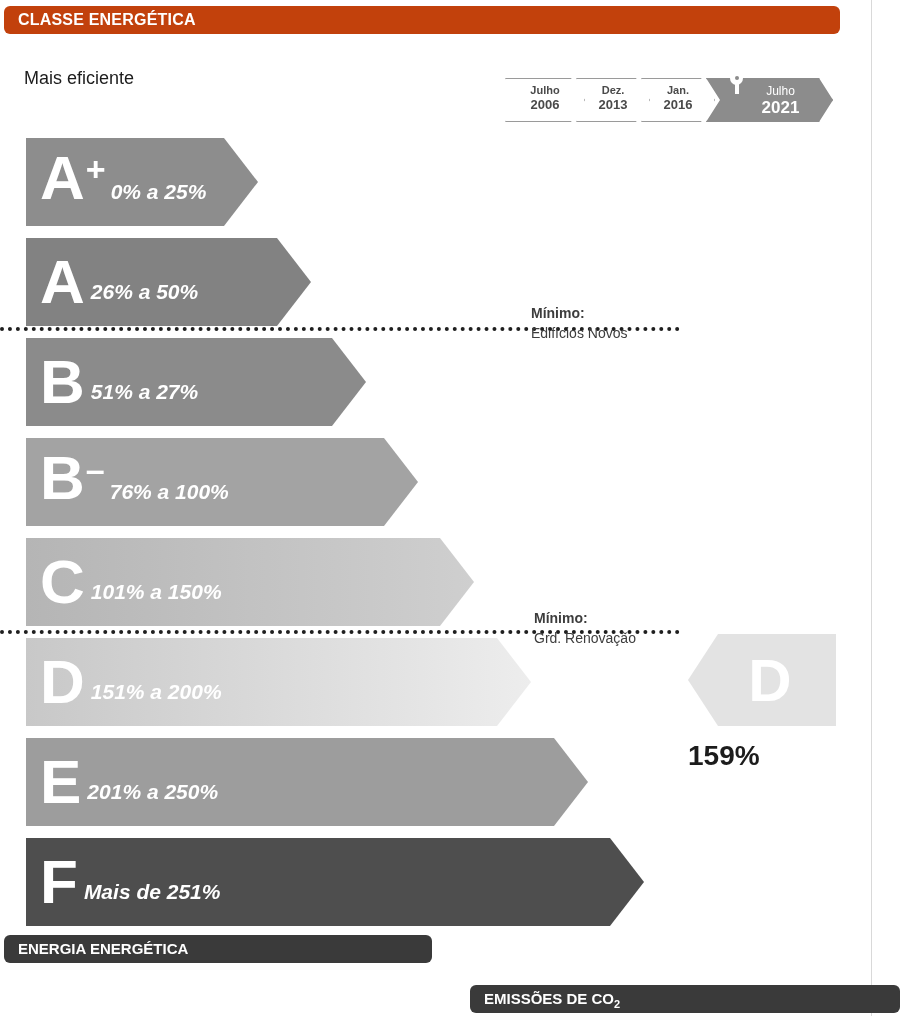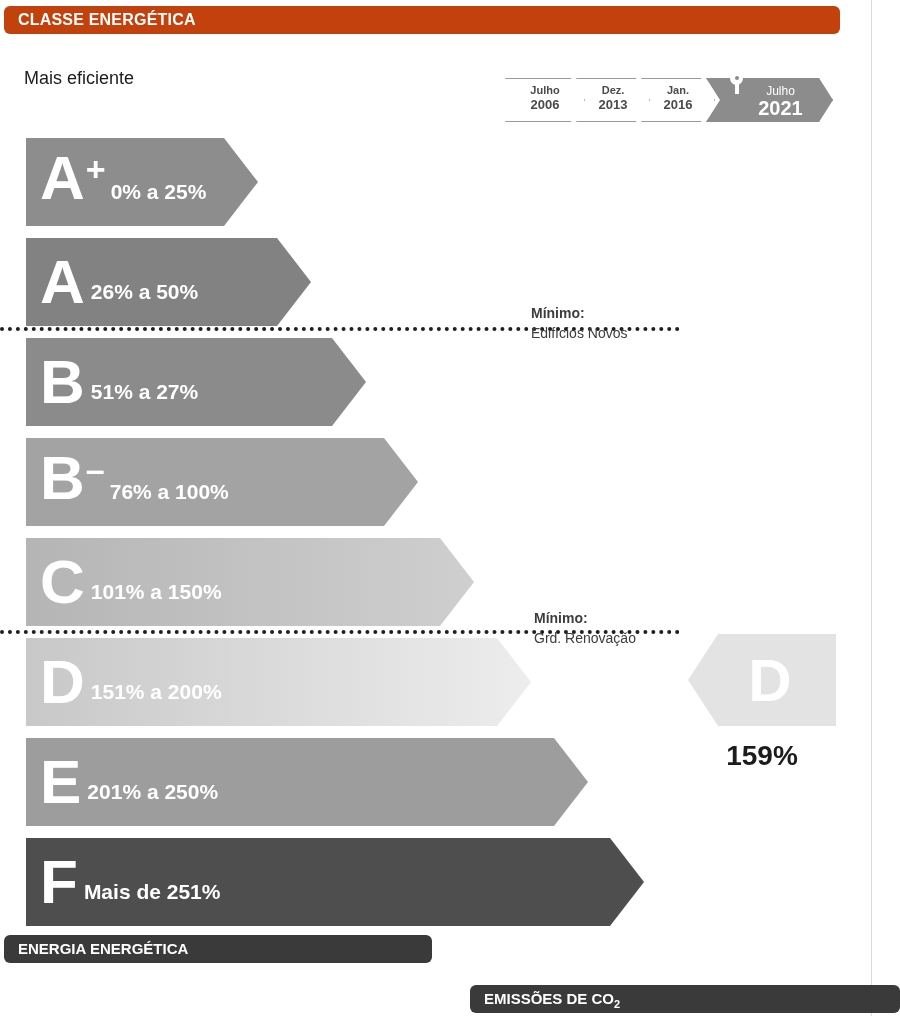--- a/index.html
+++ b/index.html
@@ -99,21 +99,21 @@
     background: #8c8c8c;
     border-color: #8c8c8c;
     color: #ffffff;
   }
   .chev.v4 .l1 {
     margin-top: 6px;
     font-size: 12px;
     font-weight: normal;
   }
   .chev.v4 .l2 {
-    font-size: 20px;
+    font-size: 17px;
     font-weight: bold;
     line-height: 20px;
   }
   .chev.v4 .txtwrap {
     margin-left: 22px;
   }
   .key-icon {
     position: absolute;
     left: 222px;
     top: 10px;
@@ -176,20 +176,21 @@
     position: relative;
     top: -18px;
     left: 1px;
   }
   .bar .range {
     font-size: 21px;
     font-weight: bold;
     margin-left: 6px;
     position: relative;
     top: 10px;
+    font-style: italic;
   }
 
   .bar.b-ap { top: 0px;   width: 232px; background: #8d8d8d; }
   .bar.b-a  { top: 100px; width: 285px; background: #828282; }
   .bar.b-b  { top: 200px; width: 340px; background: #8b8b8b; }
   .bar.b-bm { top: 300px; width: 392px; background: #a3a3a3; }
   .bar.b-c  { top: 400px; width: 448px; background: linear-gradient(to right,#b5b5b5,#cfcfcf); }
   .bar.b-d  { top: 500px; width: 505px; background: linear-gradient(to right,#c8c8c8,#ededed); }
   .bar.b-e  { top: 600px; width: 562px; background: #9d9d9d; }
   .bar.b-f  { top: 700px; width: 618px; background: #4e4e4e; }
@@ -237,21 +238,20 @@
     font-size: 60px;
     font-weight: bold;
     color: #ffffff;
     margin-left: 16px;
   }
   .result-value {
     position: absolute;
     left: 688px;
     top: 740px;
     width: 148px;
-    text-align: center;
     font-size: 28px;
     font-weight: bold;
     color: #1c1c1c;
   }
 
   
   .footer-bar {
     position: absolute;
     height: 28px;
     background: #3a3a3a;

